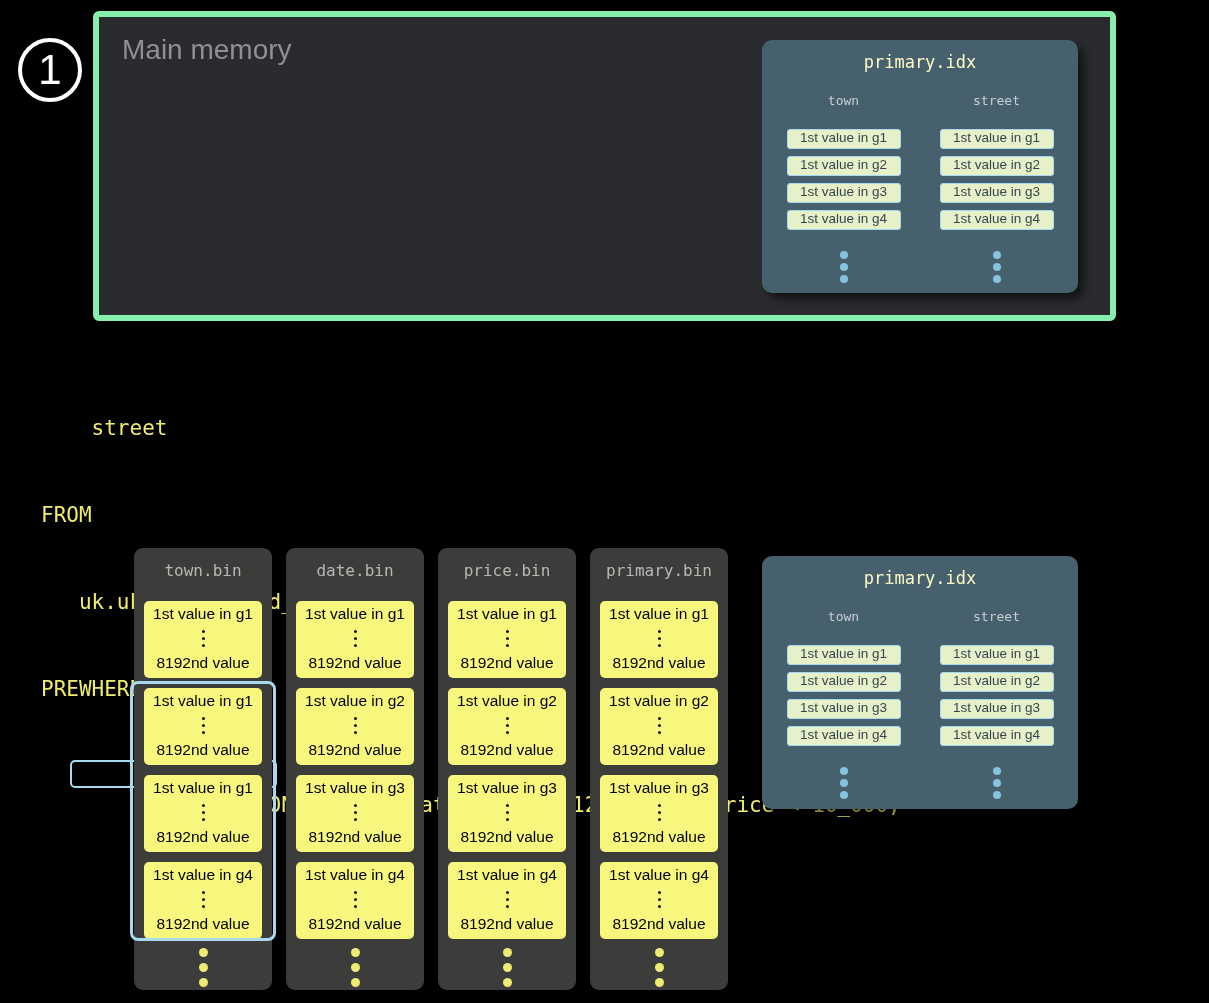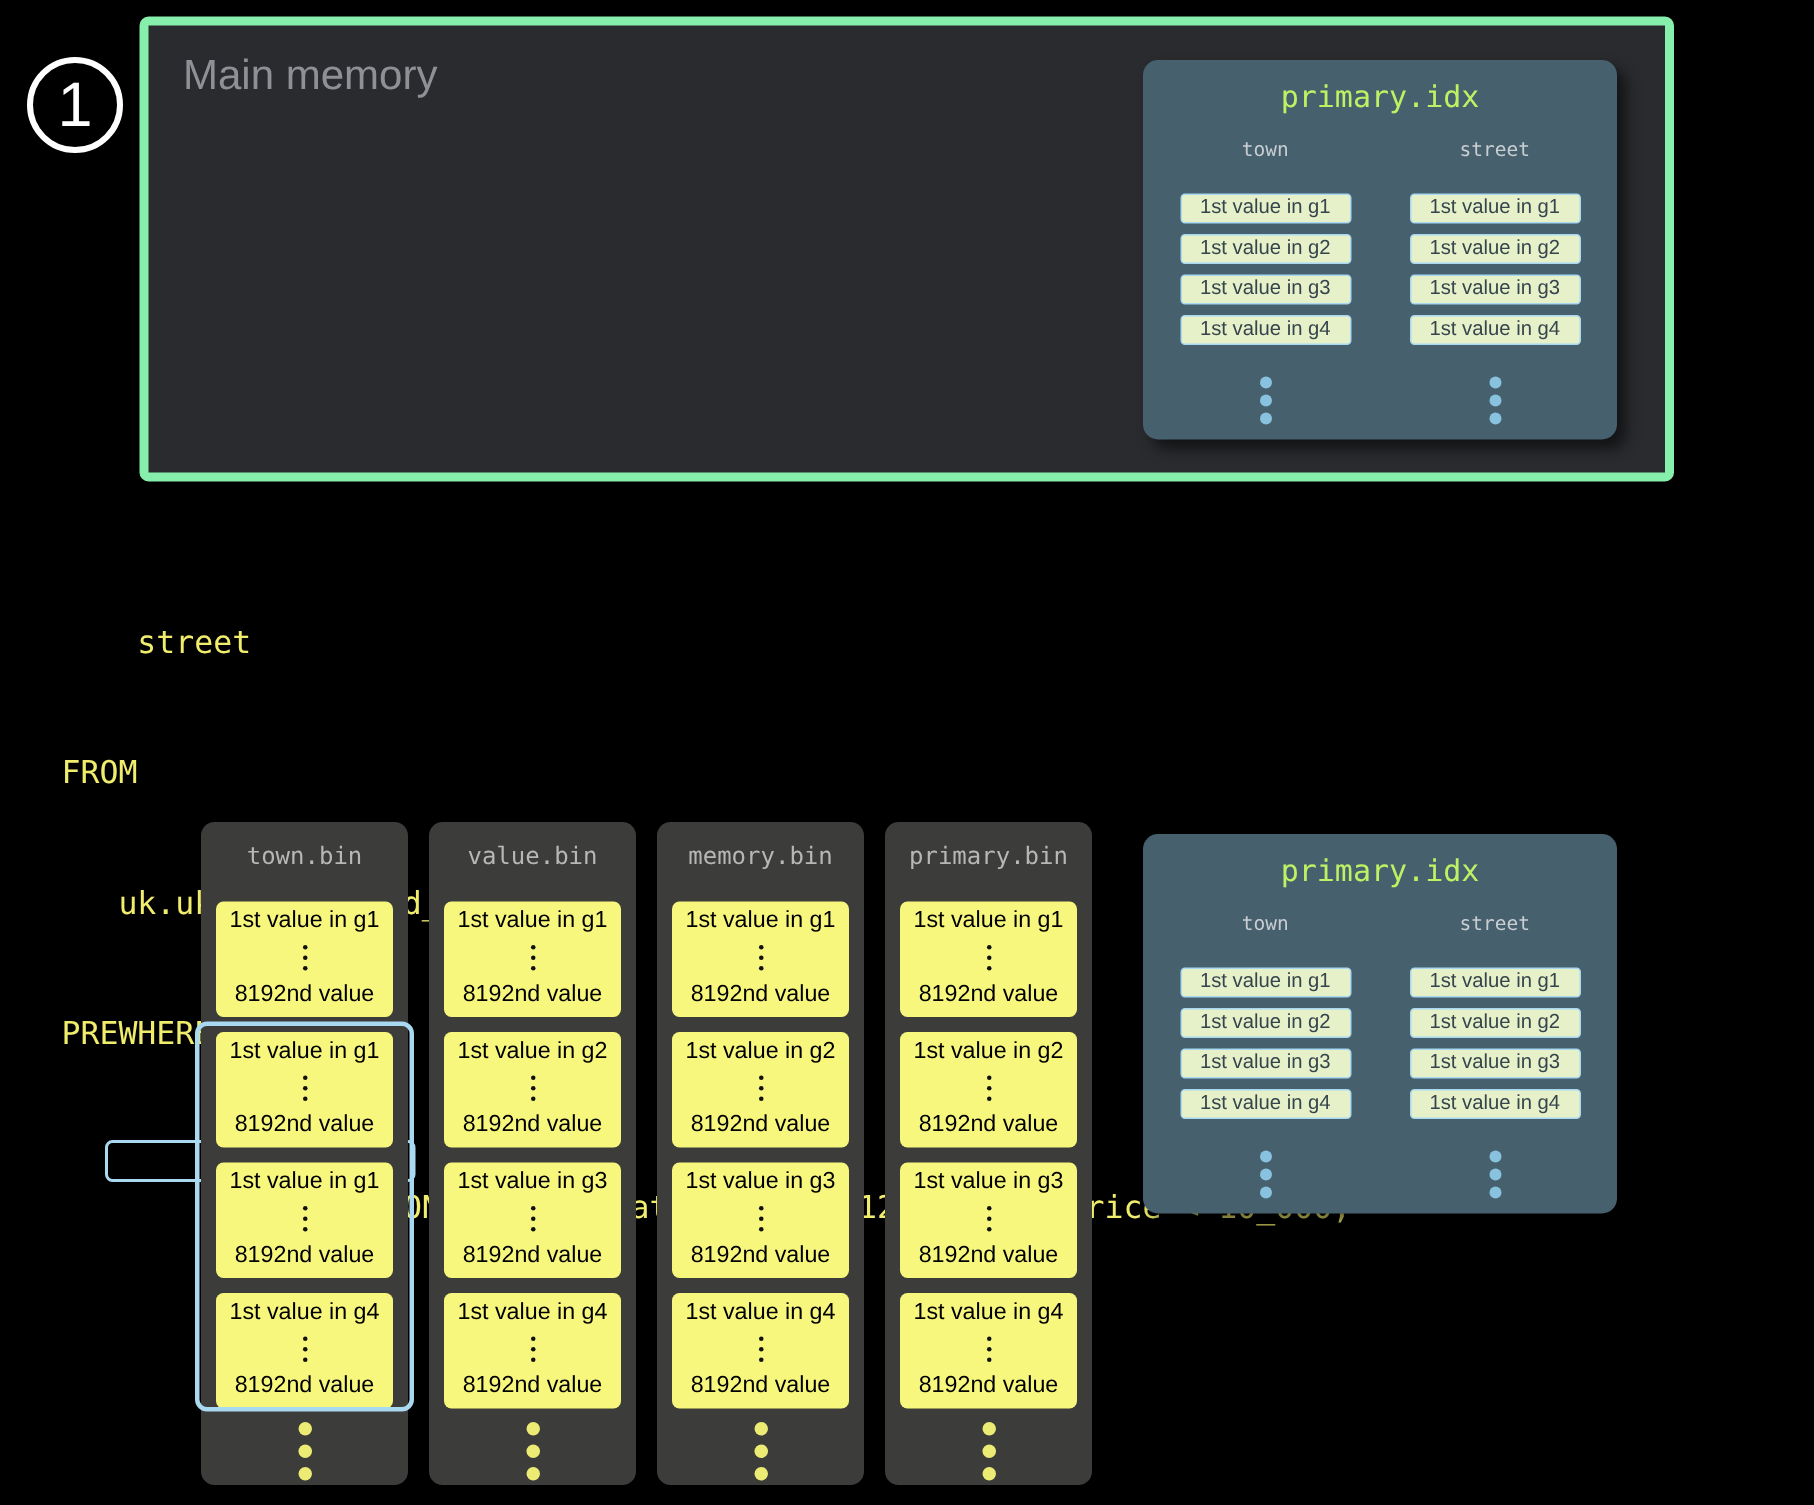--- a/index.html
+++ b/index.html
@@ -16,21 +16,21 @@
   .main-box { position:absolute; left:93px; top:11px; width:1023px; height:310px;
     background:#2a2b2f; border:6px solid #86efac; border-radius:6px; }
   .main-title { position:absolute; left:23px; top:17px; font-size:28px; color:#8e9095; }
 
   
   .idx-panel { position:absolute; width:316px; height:253px; background:#46606d;
     border-radius:10px; box-shadow:6px 6px 9px rgba(0,0,0,0.55); }
   #idx-top { left:762px; top:40px; }
   #idx-bottom { left:762px; top:556px; }
   .idx-title { text-align:center; padding-top:12px; height:32px;
-    font-family:"DejaVu Sans Mono", monospace; font-size:20px; color:#bef264; }
+    font-family:"DejaVu Sans Mono", monospace; font-size:17px; color:#fef9c3; }
   .idx-cols { display:flex; justify-content:center; gap:39px; margin-top:21px; }
   .idx-col { display:flex; flex-direction:column; align-items:center; width:114px; }
   .idx-header { font-family:"DejaVu Sans Mono", monospace; font-size:13px;
     color:#c9ced2; height:20px; margin-bottom:16px; }
   .chip { width:114px; height:20px; margin-bottom:7px; background:#e6f1ca;
     border:1.5px solid #a9d8f1; border-radius:3px; color:#36454d; font-size:13.5px;
     line-height:16px; text-align:center; overflow:hidden; white-space:nowrap; }
   .bdots { display:flex; flex-direction:column; align-items:center; gap:4px; margin-top:14px; }
   .bdots i { display:block; width:8px; height:8px; border-radius:50%; background:#88c2de; }
 
@@ -153,21 +153,21 @@
       </div>
       <div class="ydots">
           <i></i>
           <i></i>
           <i></i>
         </div>
       <div class="bin-select"></div>
     </div>
 
     <div class="bin-panel">
-      <div class="bin-title">value.bin</div>
+      <div class="bin-title">date.bin</div>
       <div class="gblock first">
         <span>1st value in g1</span>
         <span class="vdots">
             <i></i>
             <i></i>
             <i></i>
           </span>
         <span>8192nd value</span>
       </div>
       <div class="gblock">
@@ -198,21 +198,21 @@
         <span>8192nd value</span>
       </div>
       <div class="ydots">
           <i></i>
           <i></i>
           <i></i>
         </div>
     </div>
 
     <div class="bin-panel">
-      <div class="bin-title">memory.bin</div>
+      <div class="bin-title">price.bin</div>
       <div class="gblock first">
         <span>1st value in g1</span>
         <span class="vdots">
             <i></i>
             <i></i>
             <i></i>
           </span>
         <span>8192nd value</span>
       </div>
       <div class="gblock">

